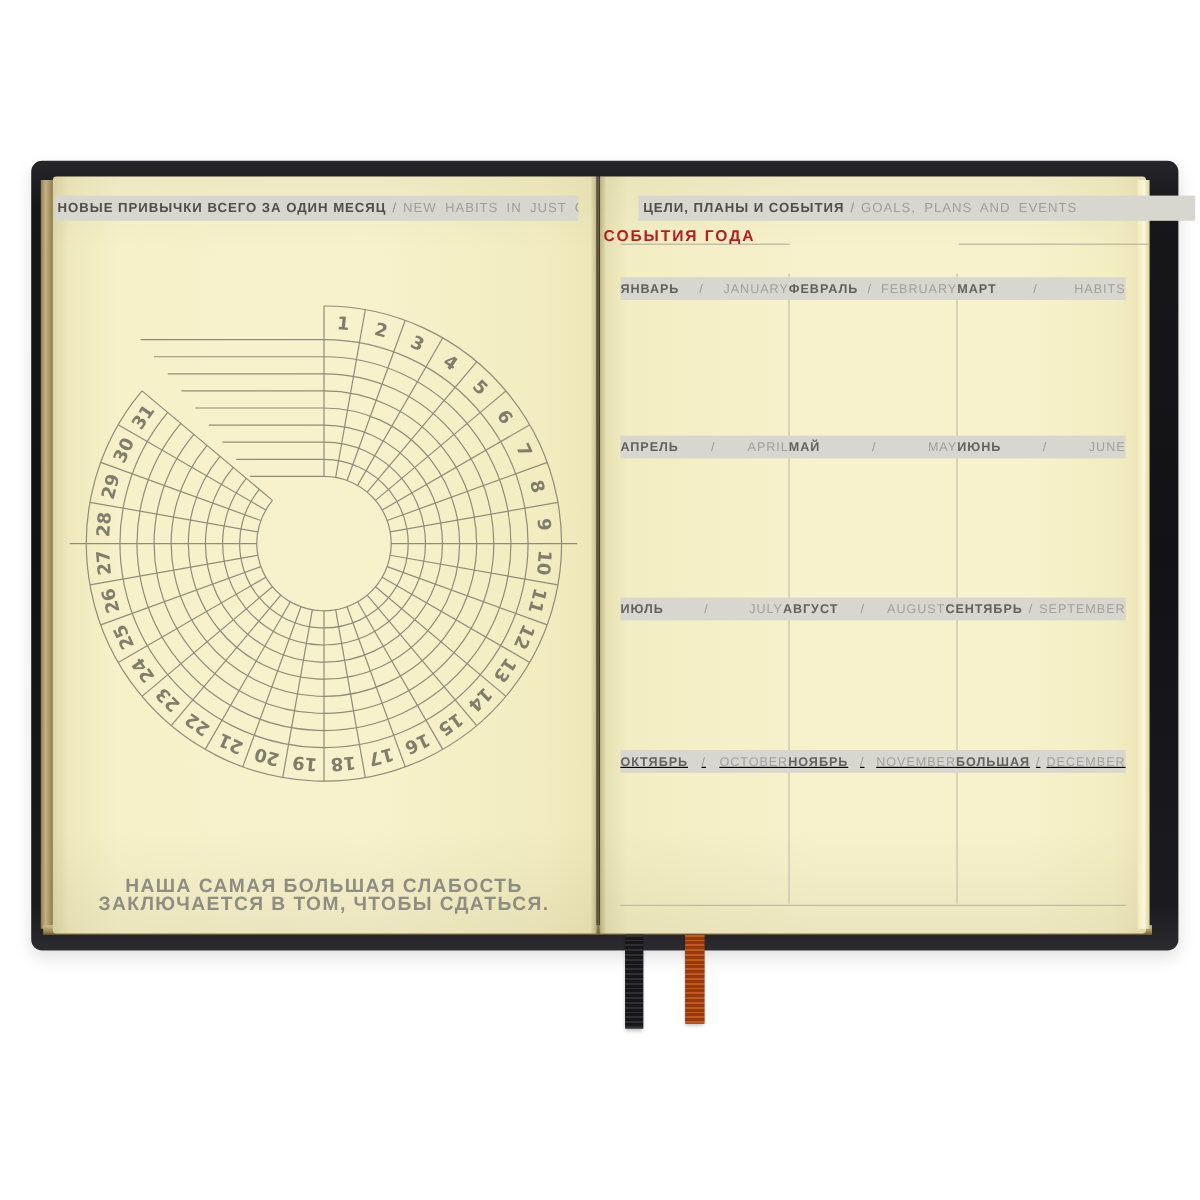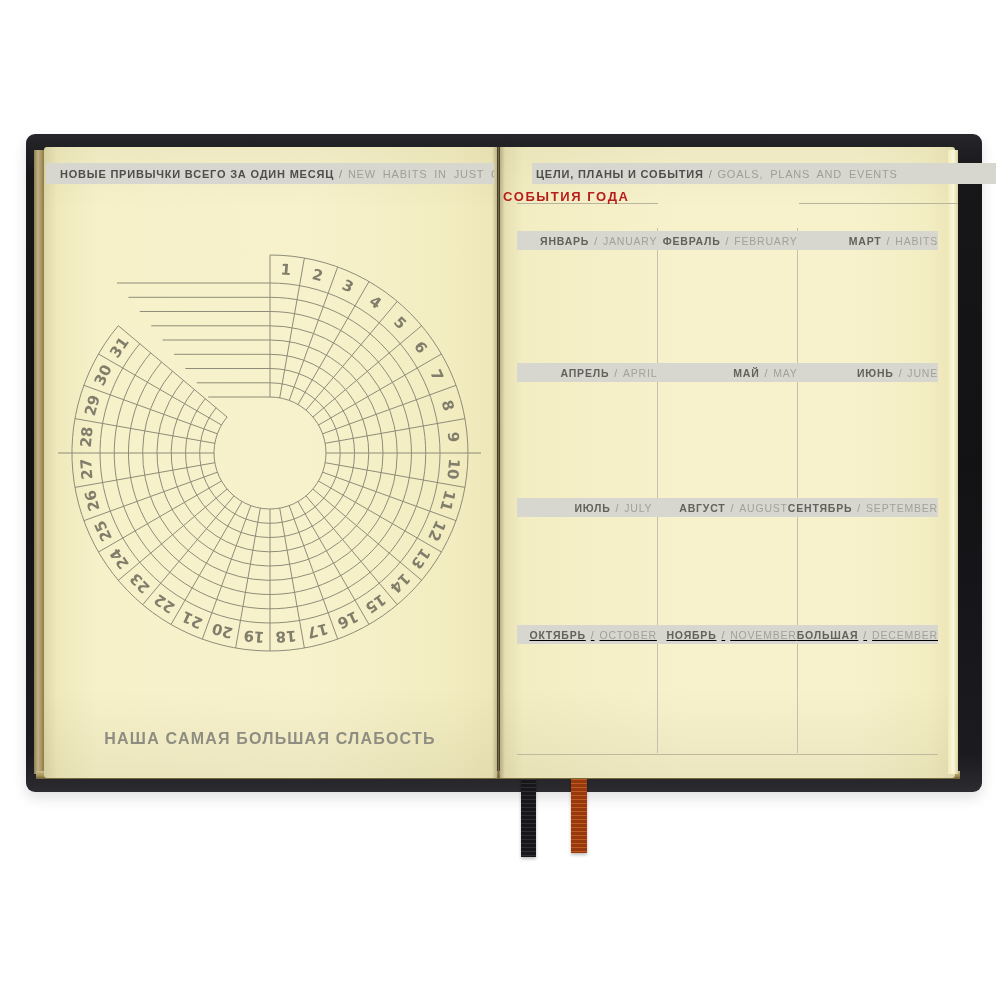--- a/index.html
+++ b/index.html
@@ -22,39 +22,39 @@
         background:linear-gradient(to right,#e3ddaf 0%,#f2edc2 5%,#f7f2cc 40%,#f7f2cc 78%,#f3edc2 94%,#eae4b6 100%);}
   .page-shade{position:absolute;left:0;top:0;right:0;bottom:0;pointer-events:none;
         background:linear-gradient(to bottom,rgba(80,70,30,0.05) 0%,rgba(0,0,0,0) 10%,rgba(0,0,0,0) 86%,rgba(80,70,30,0.07) 100%);}
   .page-curl-right{position:absolute;left:948px;top:150px;width:10px;height:624px;
         background:linear-gradient(to right,#f0eabd 0%,#fbf7d9 55%,#d9d2a2 100%);}
   .spine{position:absolute;left:492px;top:147px;width:13px;height:631px;
         background:linear-gradient(to right,rgba(110,98,58,0) 0%,rgba(110,98,58,0.35) 40%,#77683f 50%,rgba(110,98,58,0.35) 60%,rgba(110,98,58,0) 100%);}
   
   .header-bar{position:absolute;top:163px;height:21px;background:#d7d6cf;
         display:flex;align-items:center;font-size:11px;letter-spacing:0.8px;white-space:nowrap;overflow:hidden;}
-  .header-bar.left{left:46px;width:434px;padding-left:14px;}
+  .header-bar.left{left:46px;width:434px;padding-left:2px;}
   .header-bar.right{left:532px;width:460px;padding-left:4px;}
   .hdr-ru{color:#4f4f49;font-weight:700;}
   .hdr-sep{color:#8f8e83;margin:0 5px;font-weight:400;}
   .hdr-en{color:#a09f93;font-weight:400;word-spacing:3px;}
   
   .events-title-ru{position:absolute;left:503px;top:189px;width:455px;
         font-size:13px;font-weight:700;letter-spacing:1.6px;color:#b91c1c;}
   .events-title-en{position:absolute;left:503px;top:206px;width:455px;text-align:center;
         font-size:9.5px;font-weight:400;letter-spacing:1.8px;word-spacing:3px;color:#a3a295;}
   .title-line{position:absolute;top:203px;height:1px;background:#b7b5a0;}
   .title-line.l{left:517px;width:141px;}
   .title-line.r{left:799px;width:159px;}
   .col-divider{position:absolute;top:228px;width:1px;height:525px;background:#c3c1ad;}
   .col-divider.d1{left:657px;} .col-divider.d2{left:797px;}
   .table-bottom-line{position:absolute;left:517px;top:754px;width:421px;height:1px;background:#beba9e;}
   .month-bar{position:absolute;left:517px;width:421px;height:19px;background:#d7d6cf;
         display:grid;grid-template-columns:1fr 1fr 1fr;}
-  .month-cell{display:flex;align-items:center;justify-content:flex-end;font-size:10.5px;
+  .month-cell{display:flex;align-items:center;justify-content:space-between;font-size:10.5px;
         letter-spacing:0.8px;white-space:nowrap;}
   .mon-ru{color:#63625a;font-weight:700;}
   .mon-sep{color:#9d9c90;margin:0 5px;font-weight:400;}
   .mon-en{color:#a3a296;font-weight:400;}
   
   #tracker-svg{position:absolute;left:40px;top:240px;}
   .quote{position:absolute;left:70px;top:732px;width:400px;text-align:center;
         font-size:16px;font-weight:700;letter-spacing:1.2px;color:#8e8d81;line-height:14.5px;}
   
   .ribbon{position:absolute;top:779px;box-shadow:0 2px 3px rgba(0,0,0,0.25);}
@@ -170,20 +170,21 @@
       <text transform="translate(52.3 260.6) rotate(255.0)" text-anchor="middle" dominant-baseline="central" fill="#807d6b" font-size="15" font-weight="bold" font-family="&quot;DejaVu Sans&quot;, sans-serif">26</text>
       <text transform="translate(46.7 229.0) rotate(265.0)" text-anchor="middle" dominant-baseline="central" fill="#807d6b" font-size="15" font-weight="bold" font-family="&quot;DejaVu Sans&quot;, sans-serif">27</text>
       <text transform="translate(46.7 197.0) rotate(275.0)" text-anchor="middle" dominant-baseline="central" fill="#807d6b" font-size="15" font-weight="bold" font-family="&quot;DejaVu Sans&quot;, sans-serif">28</text>
       <text transform="translate(52.3 165.4) rotate(285.0)" text-anchor="middle" dominant-baseline="central" fill="#807d6b" font-size="15" font-weight="bold" font-family="&quot;DejaVu Sans&quot;, sans-serif">29</text>
       <text transform="translate(63.2 135.2) rotate(295.0)" text-anchor="middle" dominant-baseline="central" fill="#807d6b" font-size="15" font-weight="bold" font-family="&quot;DejaVu Sans&quot;, sans-serif">30</text>
       <text transform="translate(79.3 107.5) rotate(305.0)" text-anchor="middle" dominant-baseline="central" fill="#807d6b" font-size="15" font-weight="bold" font-family="&quot;DejaVu Sans&quot;, sans-serif">31</text>
     </svg>
 
   <div class="quote">
     <div>НАША САМАЯ БОЛЬШАЯ СЛАБОСТЬ</div>
+    <div>ЗАКЛЮЧАЕТСЯ В ТОМ, ЧТОБЫ СДАТЬСЯ.</div>
   </div>
 
   <div class="header-bar right">
     <span class="hdr-ru">ЦЕЛИ, ПЛАНЫ И СОБЫТИЯ</span>
     <span class="hdr-sep">/</span>
     <span class="hdr-en">GOALS, PLANS AND EVENTS</span>
   </div>
 
   <div class="title-line l"></div>
   <div class="events-title-ru">СОБЫТИЯ ГОДА</div>

